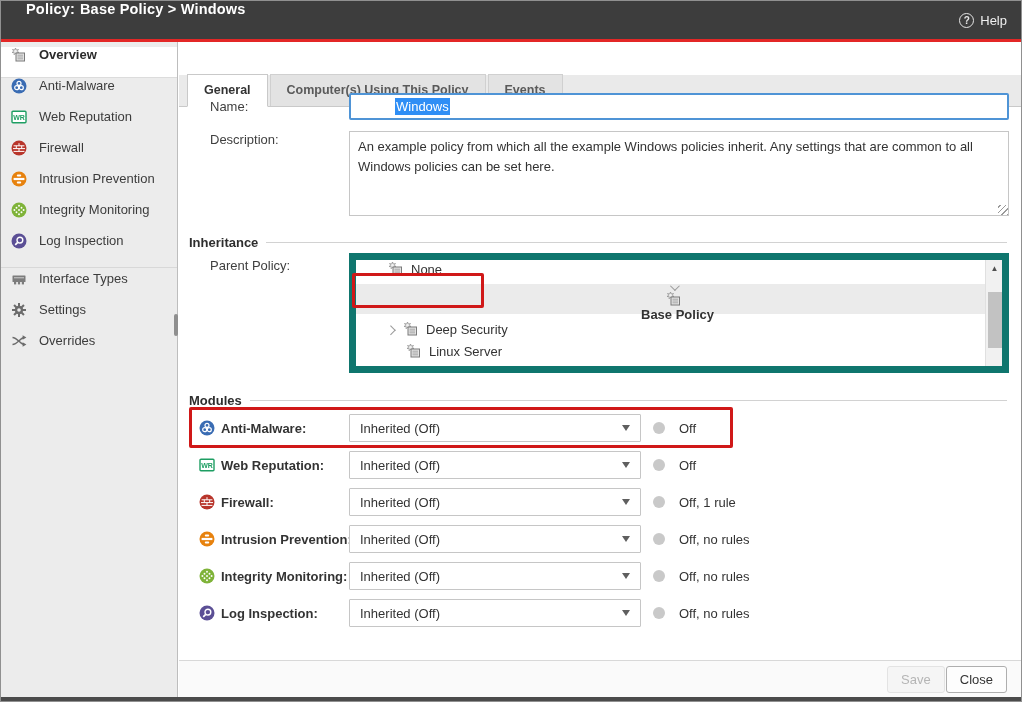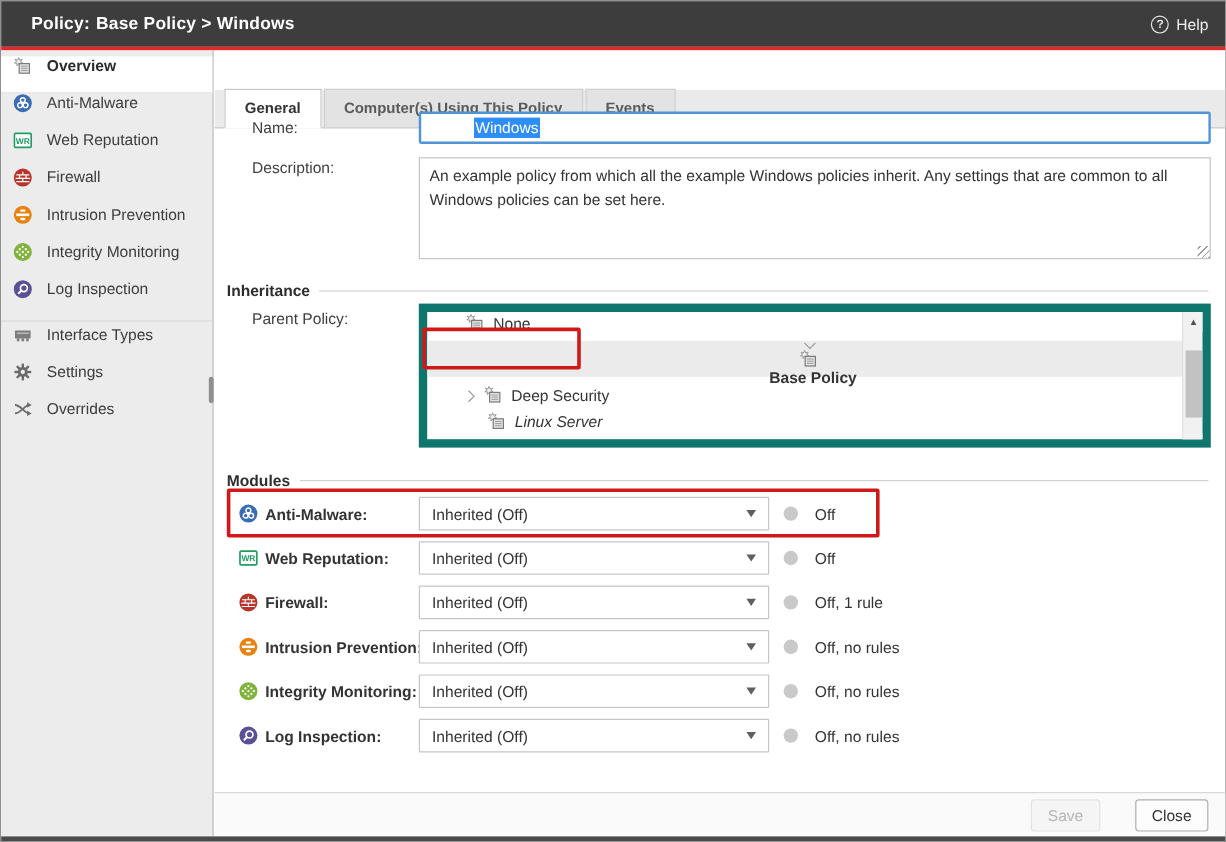--- a/index.html
+++ b/index.html
@@ -11,21 +11,21 @@
   }
   .window {
     position:relative; width:1022px; height:702px;
     border:1px solid #909090;
     background:#fff;
   }
   
   .titlebar {
     position:absolute; left:0; top:0; right:0; height:38px;
     background:#3d3d3d; color:#fff;
-    display:flex; align-items:center; padding:0 14px 0 25px;
+    display:flex; padding:0 14px 0 25px;
   }
   .titlebar .title { font-size:14.5px; font-weight:bold; letter-spacing:.2px; }
   .titlebar .title .path { margin-left:5px; }
   .titlebar .help {
     margin-left:auto; display:flex; align-items:center; gap:6px;
     font-size:13px; color:#f0f0f0; cursor:pointer;
   }
   .help-circle {
     width:15px; height:15px; border:1.4px solid #e6e6e6; border-radius:50%;
     display:inline-flex; align-items:center; justify-content:center;
@@ -150,21 +150,21 @@
   .status-dot {
     position:absolute; left:474px; top:11px; width:12px; height:12px;
     border-radius:50%; background:#c9c9c9;
   }
   .status-text { position:absolute; left:500px; top:0; height:34px; display:flex; align-items:center; font-size:13px; color:#333; }
 
   
   .footer {
     position:absolute; left:0; right:0; bottom:0; height:37px;
     background:#fafafa; border-top:1px solid #d8d8d8;
-    display:flex; align-items:center; justify-content:flex-end; gap:29px; padding-right:14px;
+    display:flex; align-items:center; justify-content:flex-end; gap:1px; padding-right:14px;
   }
   .btn {
     font-family:"Liberation Sans", sans-serif; font-size:13px;
     padding:5px 13px; border-radius:3px; cursor:pointer;
   }
   .btn.save { background:#f5f5f5; color:#b5b5b5; border:1px solid #e3e3e3; cursor:default; }
   .btn.close { background:#fdfdfd; color:#333; border:1px solid #aeaeae; }
 
   
   .annotation { position:absolute; border:3px solid #d01818; border-radius:2px; pointer-events:none; z-index:20; }
@@ -375,21 +375,21 @@
           </svg>
         <span>Base Policy</span>
       </div>
       <div class="tree-row" style="top:54px; padding-left:32px;">
         <span class="chev right"></span>
         <svg width="16" height="16" viewBox="0 0 16 16">
             <use href="#i-policy"></use>
           </svg>
         <span>Deep Security</span>
       </div>
-      <div class="tree-row" style="top:76px; padding-left:50px;font-style:italic;">
+      <div class="tree-row" style="top:76px; padding-left:50px;">
         <svg width="16" height="16" viewBox="0 0 16 16">
             <use href="#i-policy"></use>
           </svg>
         <span>Linux Server</span>
       </div>
       <div class="tree-row" style="top:114px; padding-left:50px;">
         
       </div>
       <div class="tree-scroll">
         <div class="scroll-btn up">▲</div>

